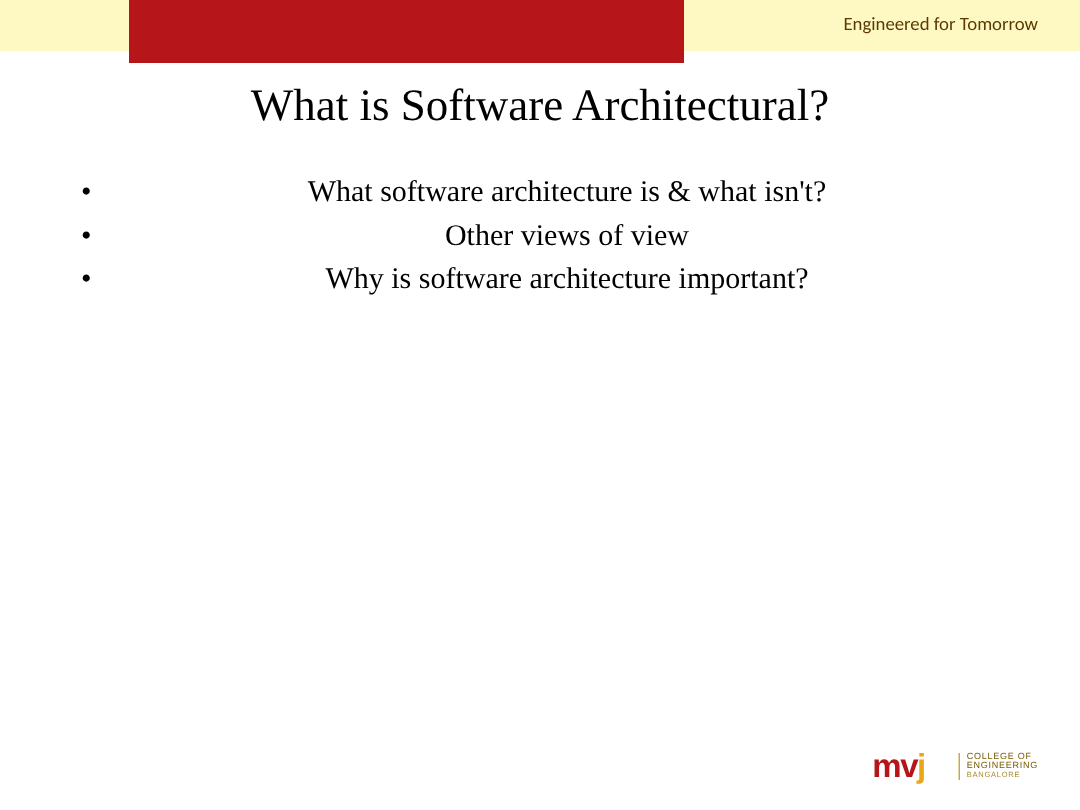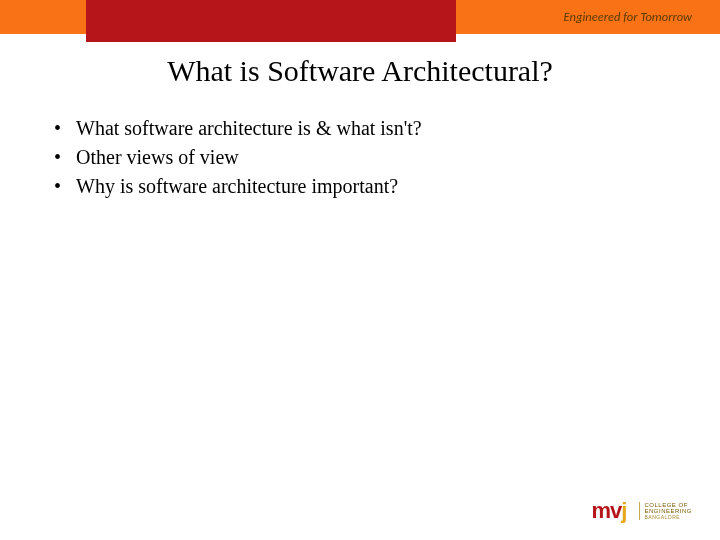--- a/index.html
+++ b/index.html
@@ -7,23 +7,22 @@
     width: 720px;
     height: 540px;
     background: #ffffff;
     font-family: "Times New Roman", Times, serif;
     position: relative;
     overflow: hidden;
   }
   .header-bar {
     width: 100%;
     height: 34px;
-    background: #f97316;
+    background: #fef9c3;
     position: relative;
-    font-style: italic;
   }
   .notch {
     position: absolute;
     top: 0;
     left: 86px;
     width: 370px;
     height: 42px;
     background: #b6161a;
   }
   .tagline {
@@ -42,20 +41,21 @@
     text-align: center;
     font-size: 30px;
     font-weight: 400;
     color: #000;
   }
   .content {
     position: absolute;
     top: 115px;
     left: 48px;
     right: 40px;
+    text-align: center;
   }
   .content ul {
     list-style: none;
   }
   .content li {
     font-size: 20px;
     line-height: 1.35;
     color: #000;
     padding-left: 28px;
     position: relative;
@@ -67,21 +67,21 @@
     left: 6px;
     top: 0;
     font-size: 20px;
   }
   .logo {
     position: absolute;
     bottom: 18px;
     right: 28px;
     display: flex;
     align-items: center;
-    gap: 13px;
+    gap: 23px;
   }
   .logo-mark {
     font-family: Arial, sans-serif;
     font-weight: 700;
     font-size: 22px;
     color: #b6161a;
     letter-spacing: -1px;
     line-height: 1;
   }
   .logo-mark .j {

